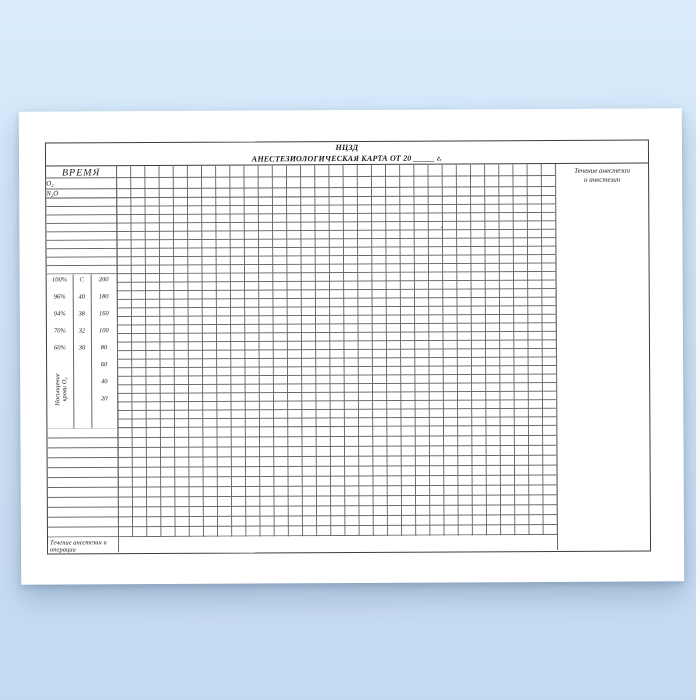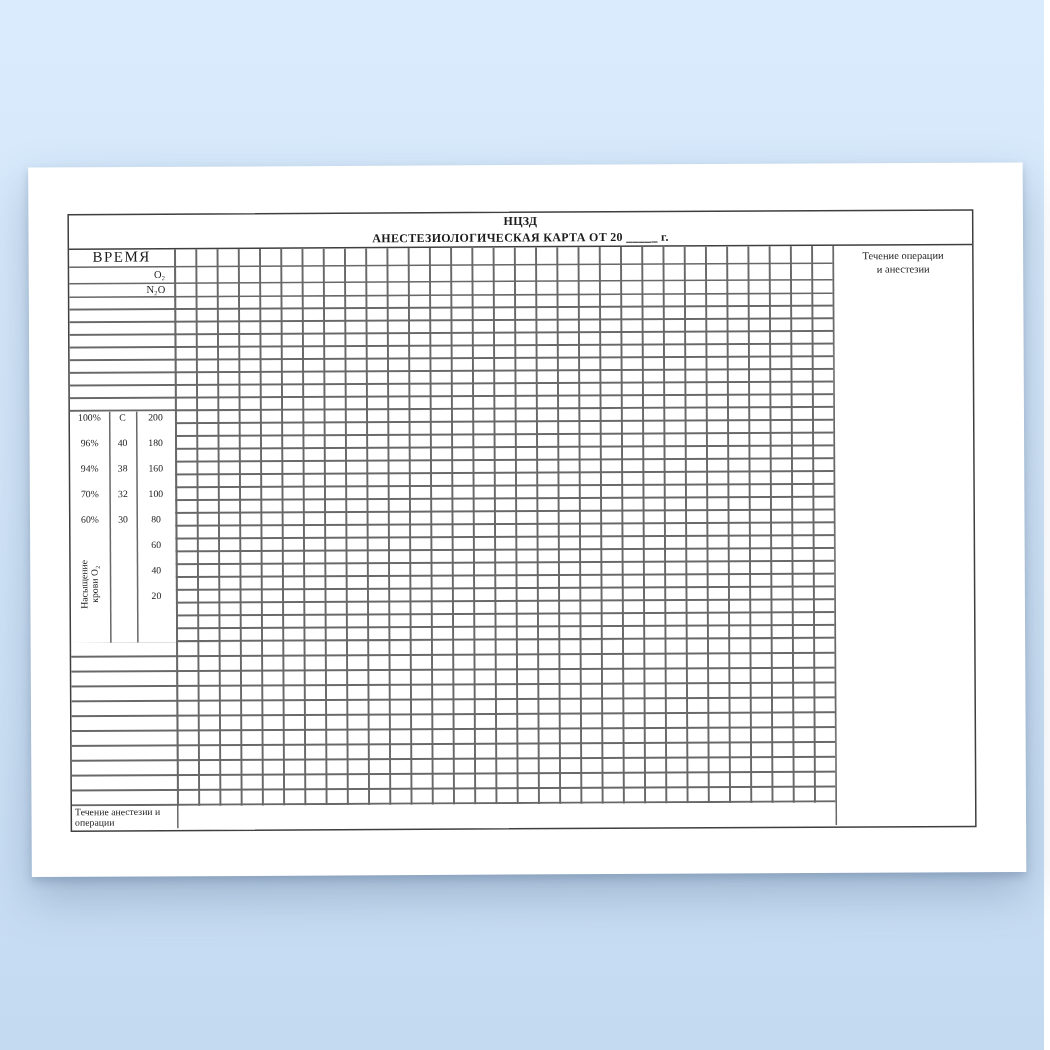--- a/index.html
+++ b/index.html
@@ -13,20 +13,21 @@
   *{margin:0;padding:0;box-sizing:border-box;}
   html,body{width:700px;height:700px;}
   body{
     font-family:"Liberation Serif","DejaVu Serif",serif;
     color:var(--text);
     overflow:hidden;
   }
   .stage{
     position:relative;width:696px;height:700px;
     background:linear-gradient(180deg,var(--background-top) 0%,#d2e5f8 45%,var(--background-bottom) 100%);
+    font-style:italic;
   }
   .paper{
     position:absolute;left:20px;top:110px;width:663px;height:473px;
     background:var(--paper);
     transform:rotate(-0.3deg);
     box-shadow:0 3px 6px rgba(80,105,140,.30), 0 14px 30px rgba(80,105,140,.35);
   }
   .tbl{
     position:absolute;left:26px;top:31px;width:604px;height:412px;
     border:1px solid var(--outer-border);
@@ -36,21 +37,21 @@
     text-align:center;font-weight:bold;font-size:8px;line-height:10.5px;
     padding-top:1px;letter-spacing:.2px;
   }
   .tbody{position:relative;width:602px;height:386px;font-size:7px;}
   .rowA{position:absolute;left:0;width:509px;border-bottom:1px solid var(--grid-line);}
   .rowA .lcell{width:70px;height:100%;}
   .r1{top:0;height:12px;}
   .r2{top:12px;height:11px;}
   .r3{top:23px;height:9px;}
   .cellcenter{text-align:center;font-size:10px;line-height:11px;letter-spacing:1px;}
-  .cellright{text-align:right;padding-right:6px;font-size:7px;line-height:10px;}
+  .cellright{padding-right:6px;font-size:7px;line-height:10px;}
   .r3 .cellright{line-height:8px;}
   .secB{
     position:absolute;left:0;top:32px;width:509px;height:76px;
     background:linear-gradient(to top,var(--grid-line) 1px,transparent 1px);
     background-size:100% 8.444px;
   }
   .secC{position:absolute;left:0;top:108px;width:70px;height:154px;}
   .secC-gridh{
     position:absolute;left:70px;top:108px;width:439px;height:154px;
     background:linear-gradient(to top,var(--grid-line) 1px,transparent 1px);
@@ -155,20 +156,20 @@
           <div class="bottom-label">
             <div>Течение анестезии и</div>
             <div>операции</div>
           </div>
         </div>
 
         <div class="vgrid"></div>
         <div class="lcolline"></div>
 
         <div class="rcol">
-          <div>Течение операции</div>
+          <div>Течение анестезии</div>
           <div>и анестезии</div>
         </div>
 
       </div>
     </div>
   </div>
 </div>
 
 </body></html>

